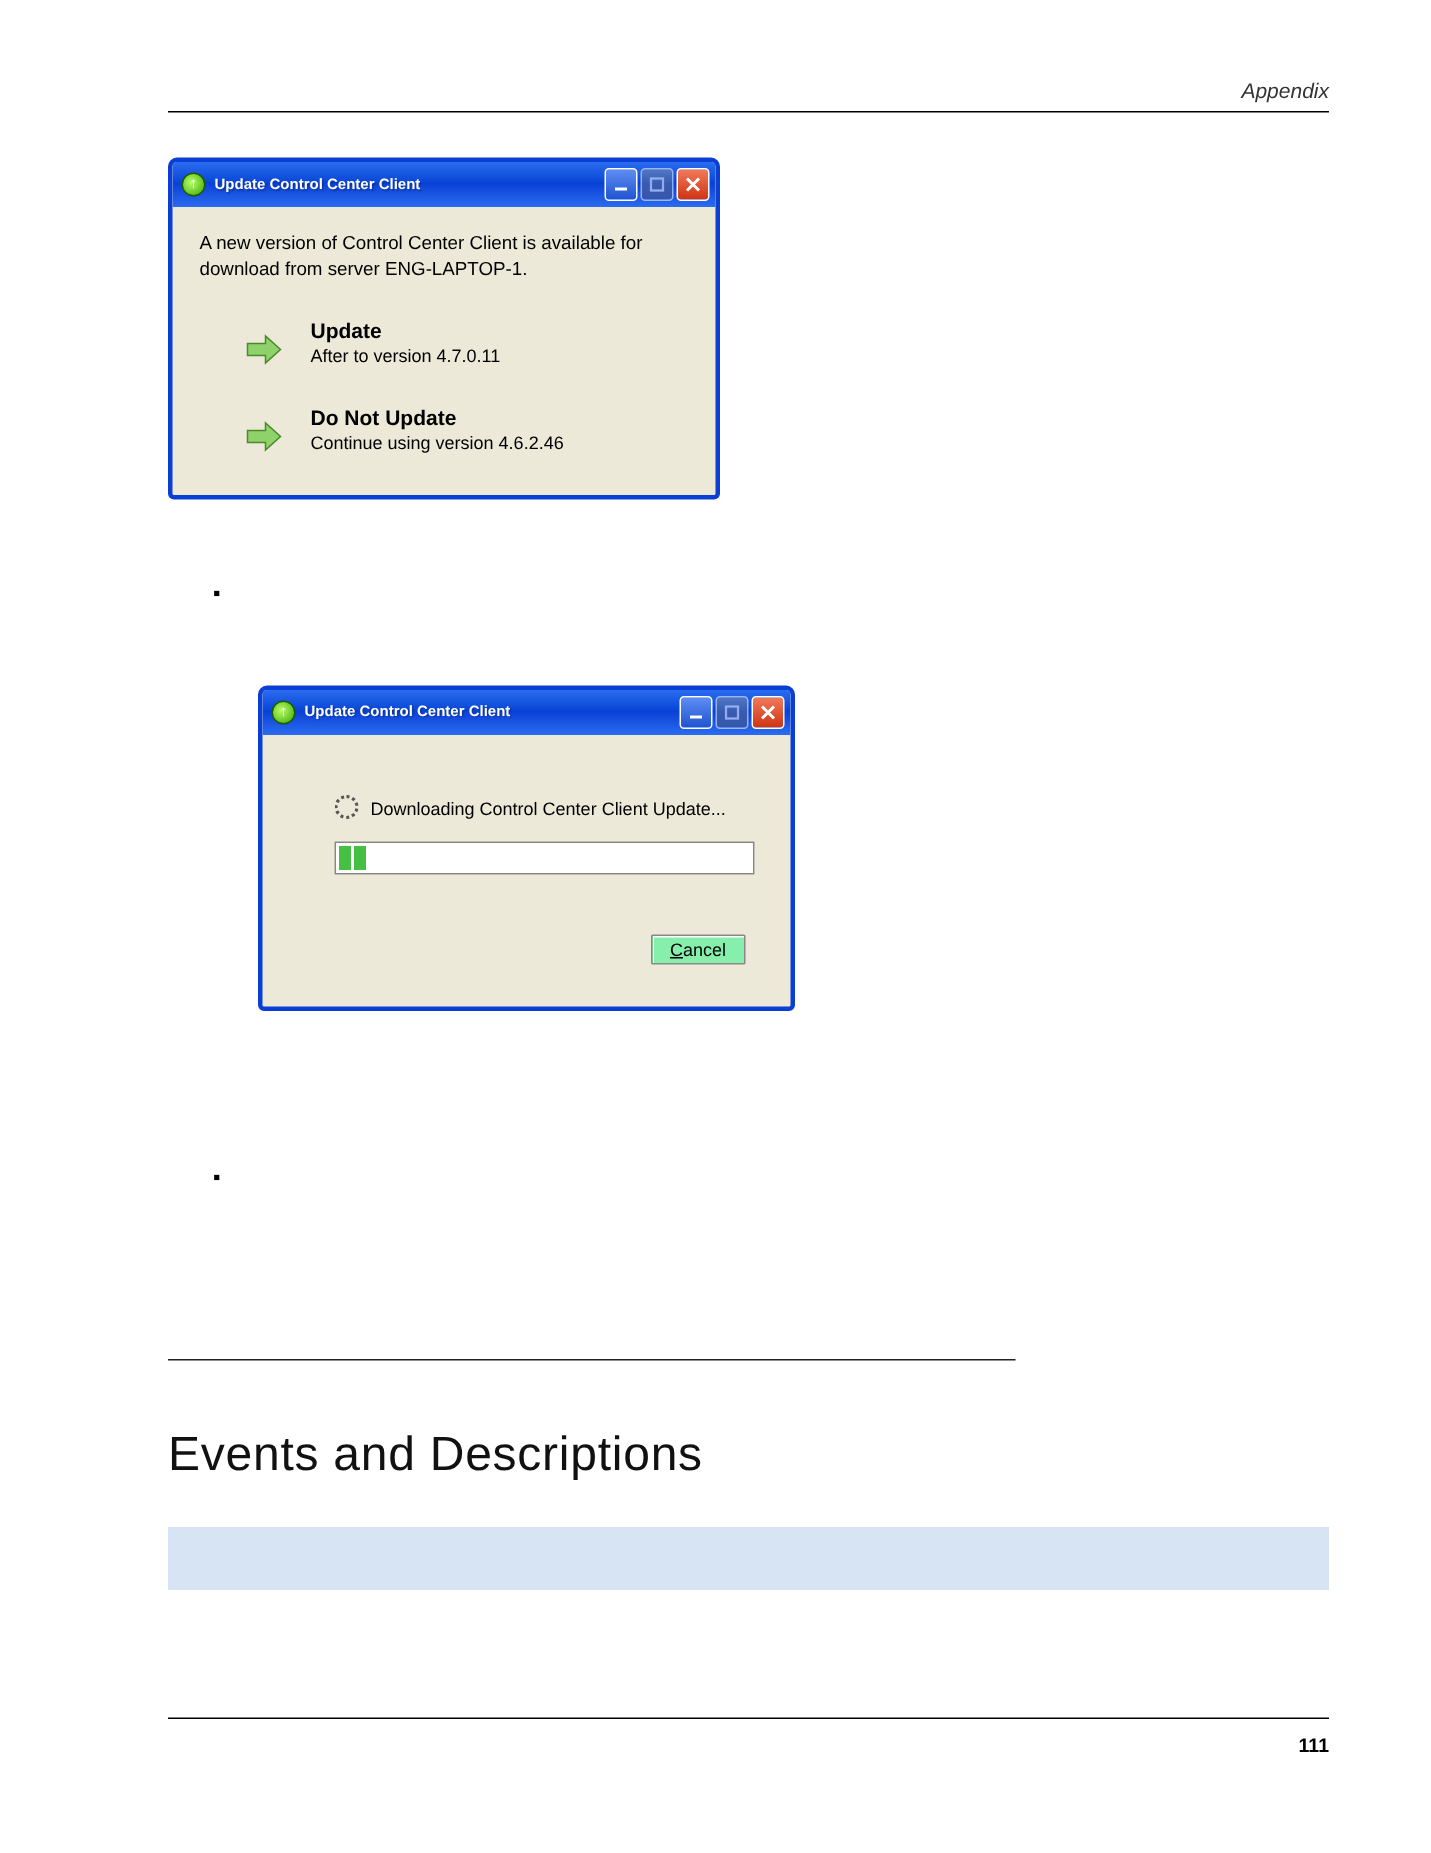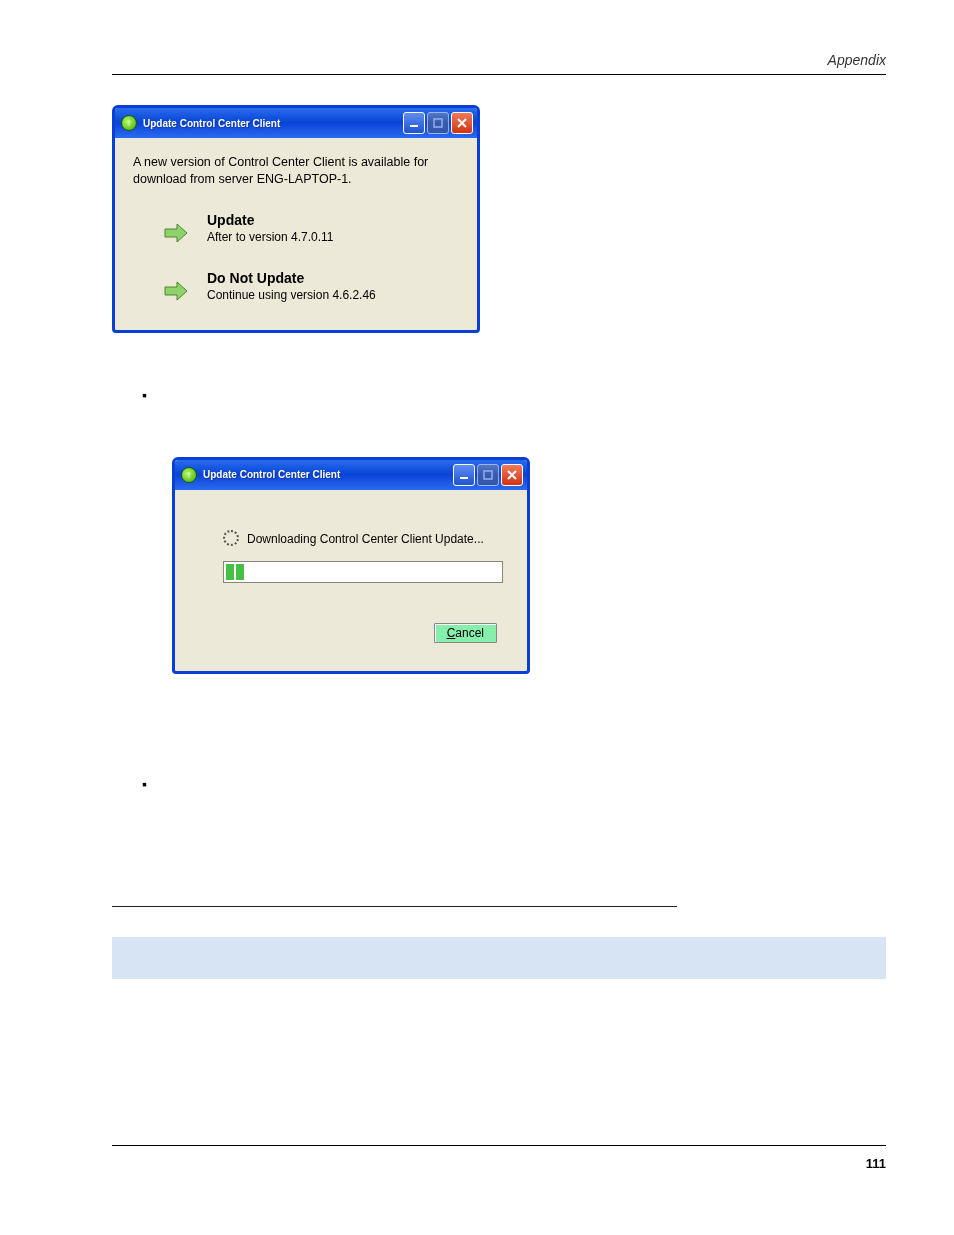--- a/index.html
+++ b/index.html
@@ -297,20 +297,21 @@
     </div>
   </div>
 
   <div class="bullet-row" style="margin-top:100px;">
     <div class="bullet-marker">▪</div>
     <div class="bullet-text" style="color:#fff;">After the download is complete, you are asked to save your work before continuing. Click Install Update. Control Center Client is updated and re-started.</div>
   </div>
 
   <hr class="section-rule">
 
+  <h1 class="section-heading">Events and Descriptions</h1>
 
   <div class="table-gap"></div>
 
   <div class="footer">
     <hr class="footer-rule">
     <div class="page-num">111</div>
   </div>
 </div>
 
 </body></html>

